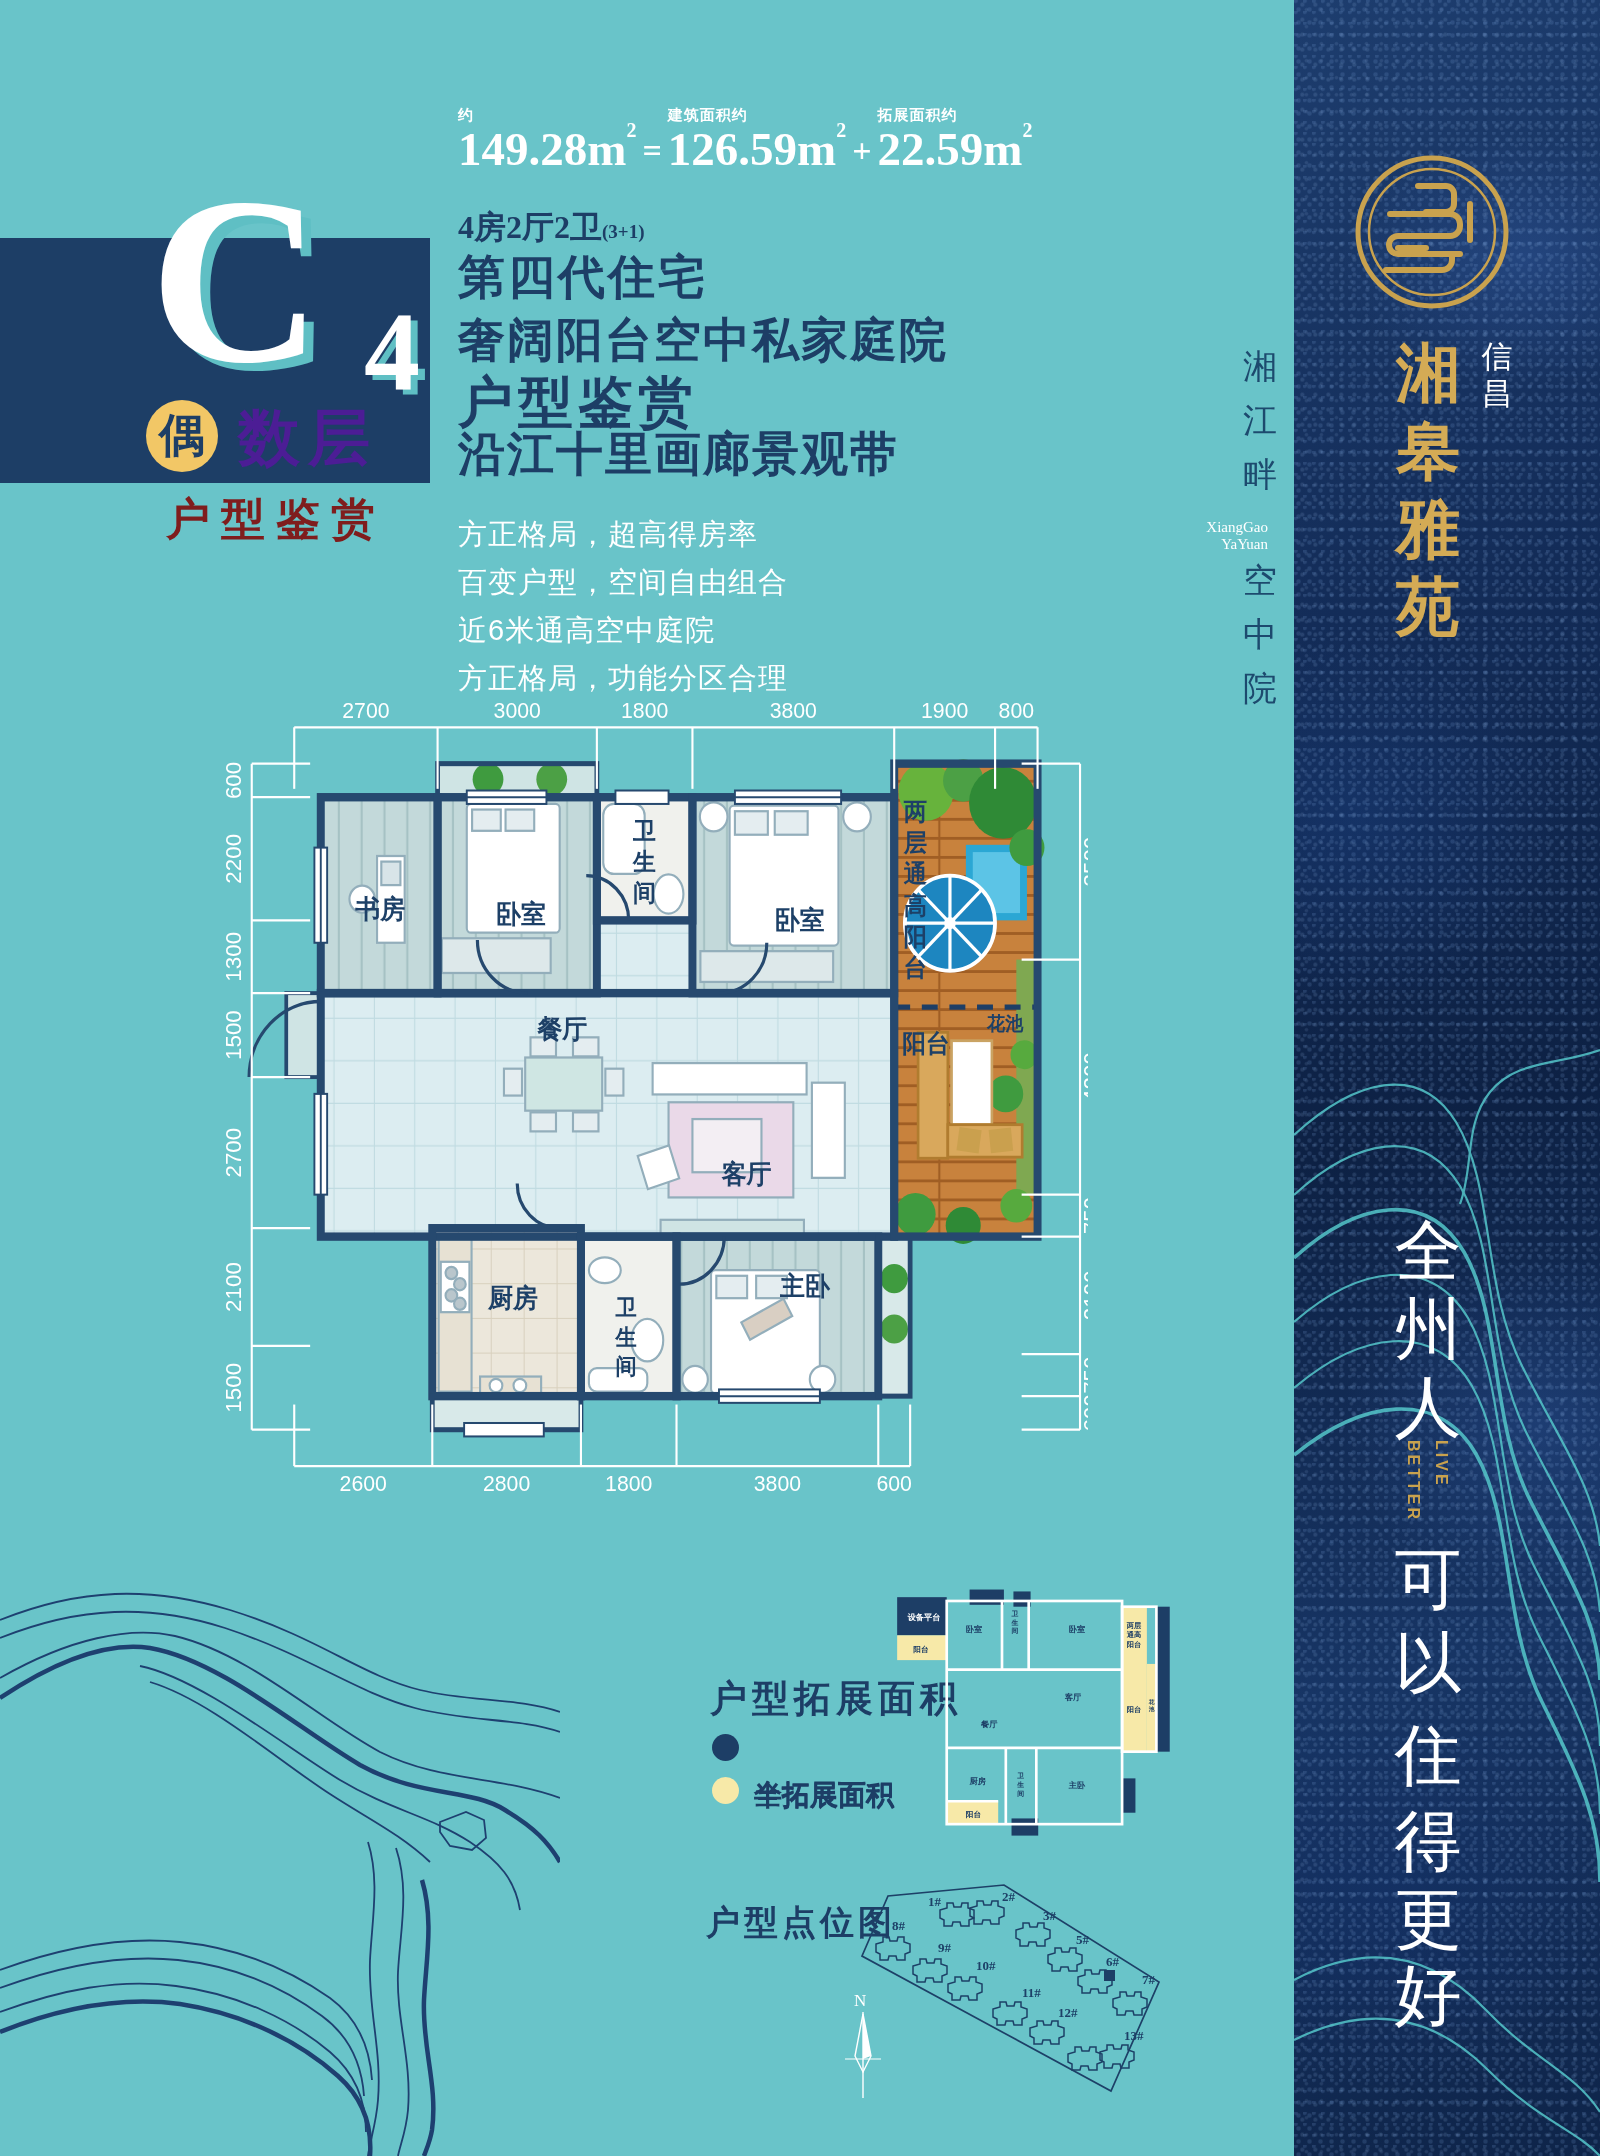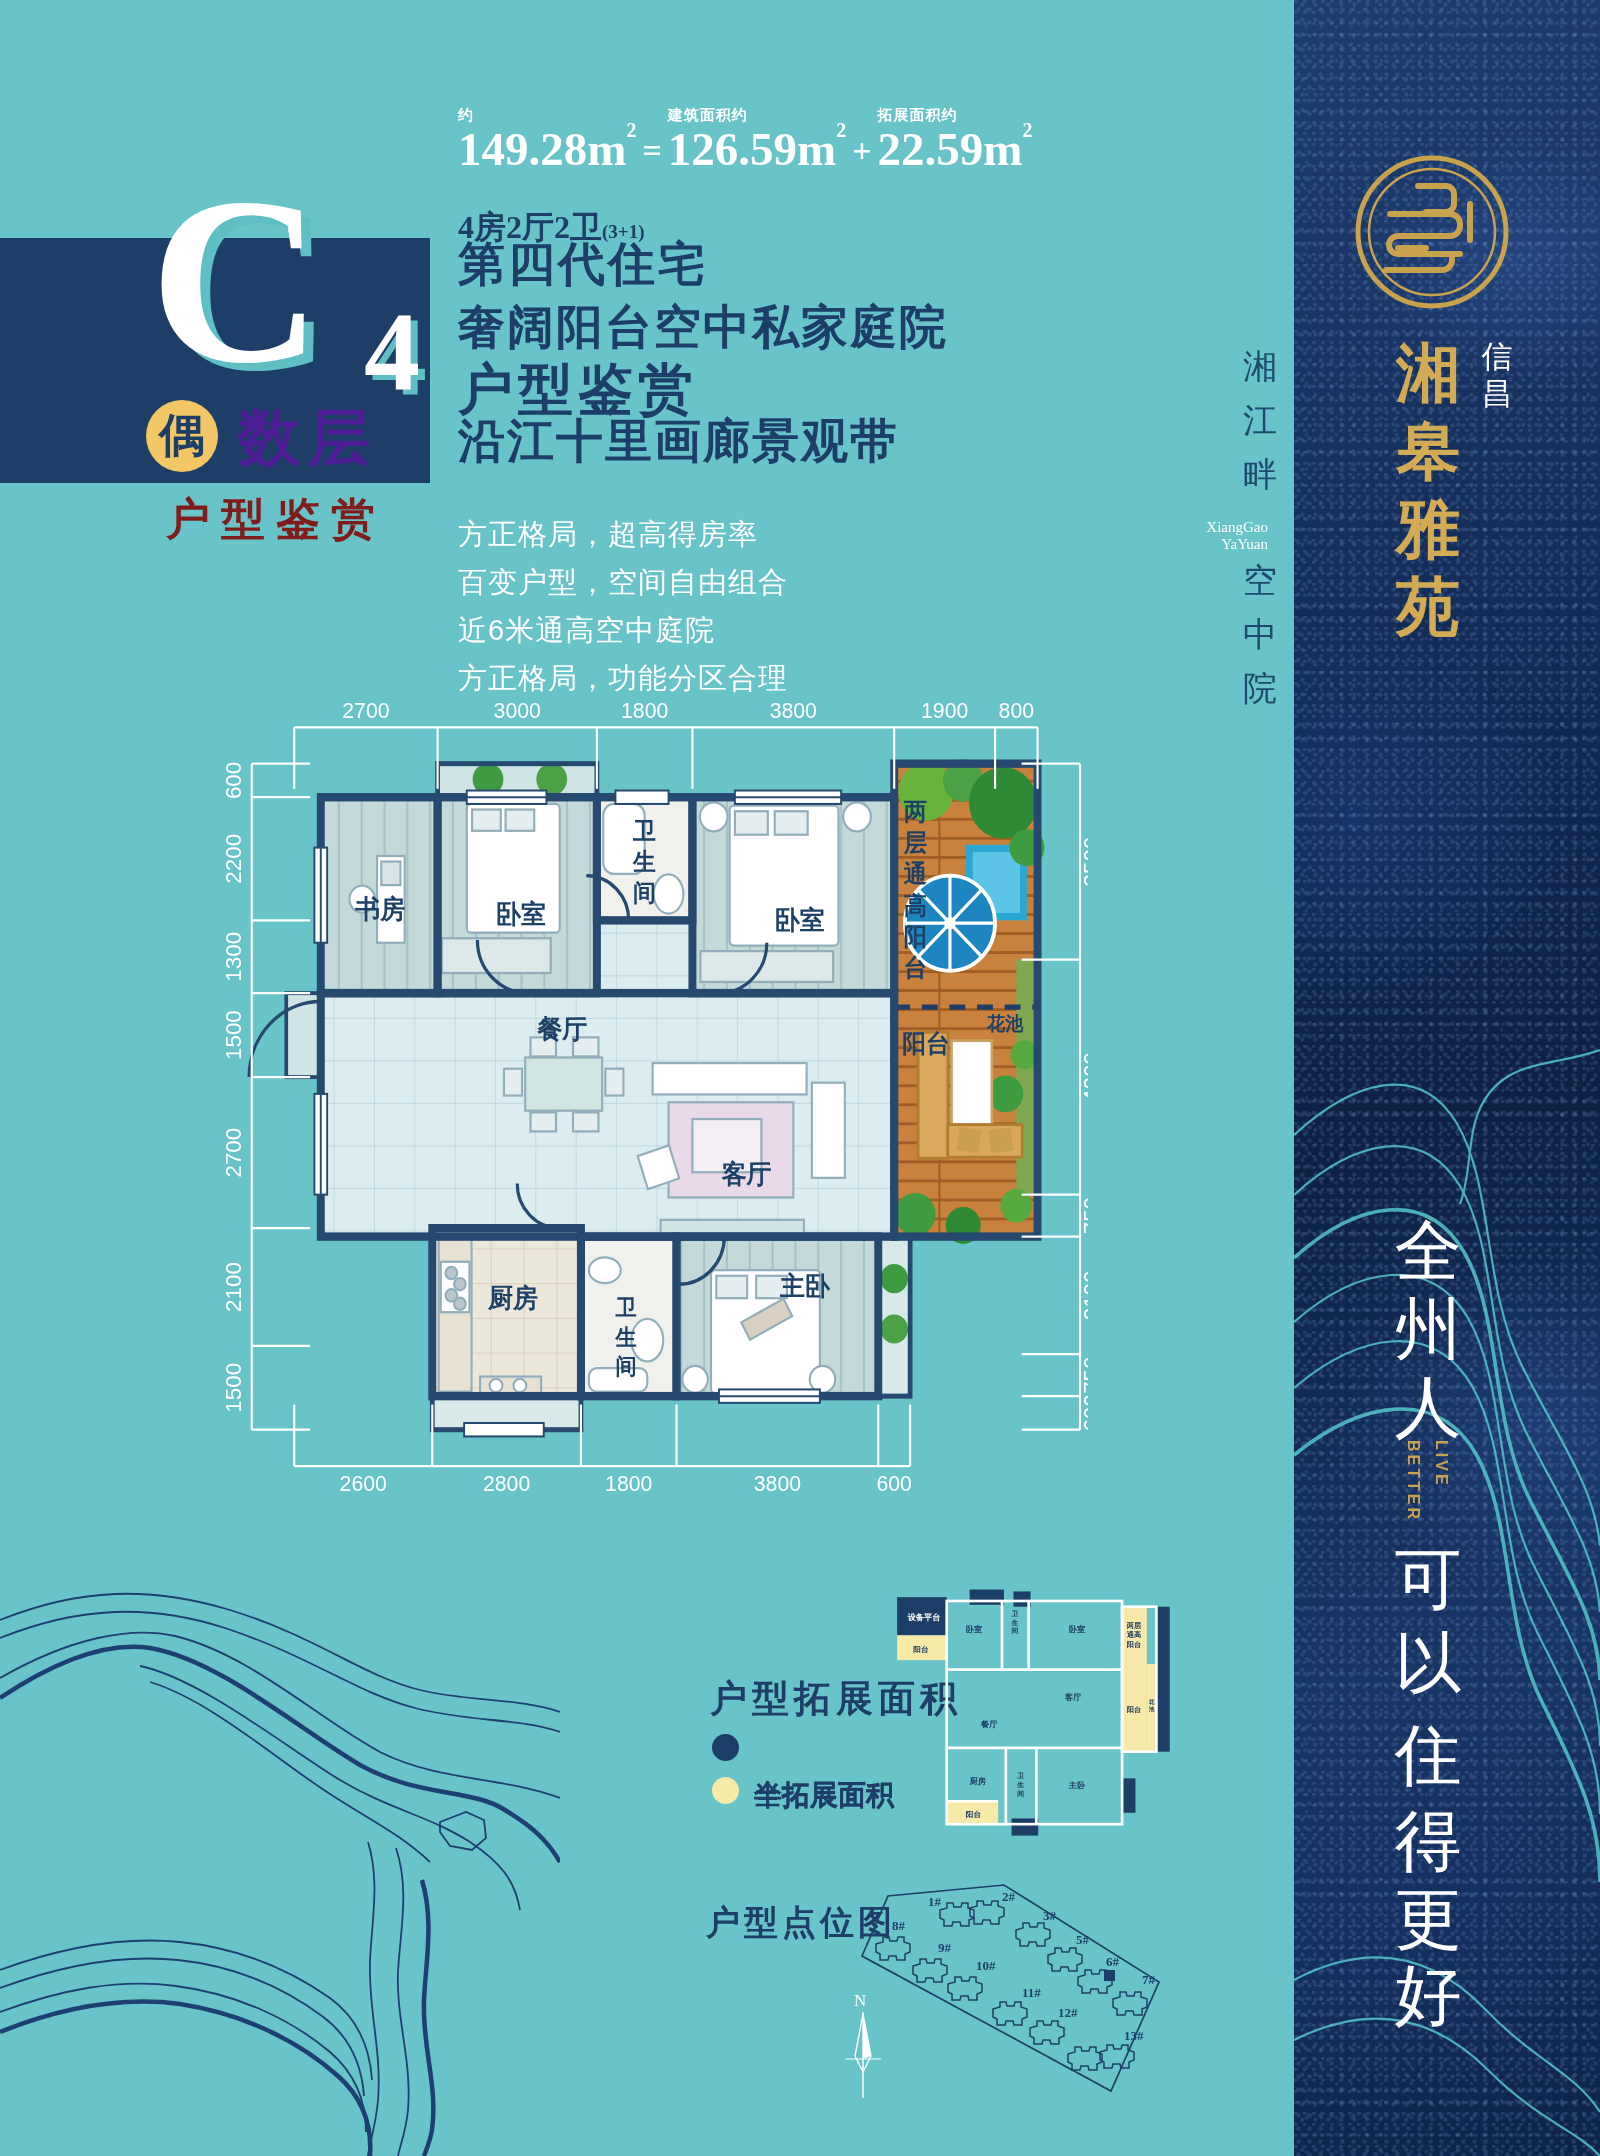--- a/index.html
+++ b/index.html
@@ -21,21 +21,21 @@
   .area-line{left:458px;top:106px;color:#fff;font-family:"Liberation Serif",serif;display:flex;align-items:flex-end;}
   .area-grp{display:flex;flex-direction:column;}
   .area-cap{font-size:15px;font-weight:bold;line-height:18px;letter-spacing:1px;}
   .area-num{font-size:47px;font-weight:bold;line-height:50px;white-space:nowrap;}
   .area-num sup{font-size:20px;vertical-align:28px;line-height:0;}
   .area-op{font-size:34px;font-weight:bold;line-height:46px;padding:0 6px;}
   .rooms-line{left:458px;top:206px;color:#1d3e66;font-family:"Liberation Serif",serif;font-weight:bold;font-size:32px;}
   .rooms-line small{font-size:19px;font-weight:bold;}
   
   .headline{left:458px;top:240px;color:#1d3e66;font-weight:bold;}
-  .hl1{font-size:47px;line-height:1;letter-spacing:3px;}
+  .hl1{font-size:47px;line-height:1;letter-spacing:3px;margin-top:13px;}
   .hl2{font-size:47px;line-height:1;letter-spacing:2px;margin-top:16px;}
   .hl3{font-size:55px;line-height:1;letter-spacing:5px;margin-top:12px;}
   .hl4{font-size:47px;line-height:1;letter-spacing:2px;}
   .features{left:458px;top:510px;color:#fff;font-size:29px;line-height:48px;letter-spacing:1px;}
   
   .exp-title{left:710px;top:1674px;font-weight:bold;font-size:37px;color:#1d3e66;letter-spacing:5px;}
   .leg-dot{width:27px;height:27px;border-radius:50%;}
   .leg-label{font-size:28px;color:#1d3e66;font-weight:bold;}
   .site-title{left:706px;top:1900px;font-weight:bold;font-size:34px;color:#1d3e66;letter-spacing:4px;}
   

